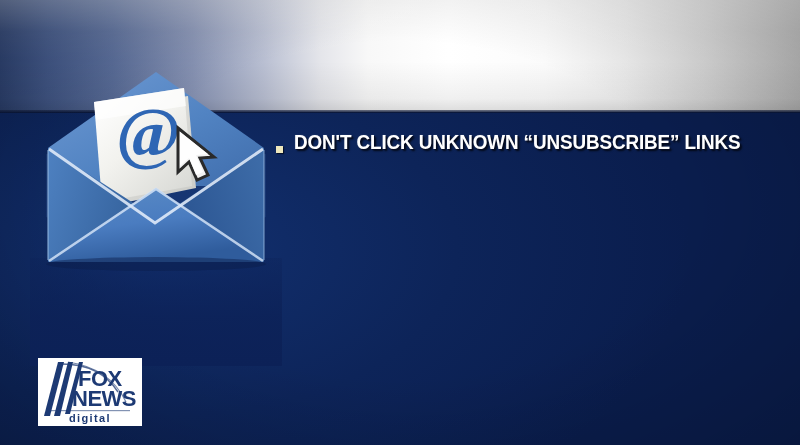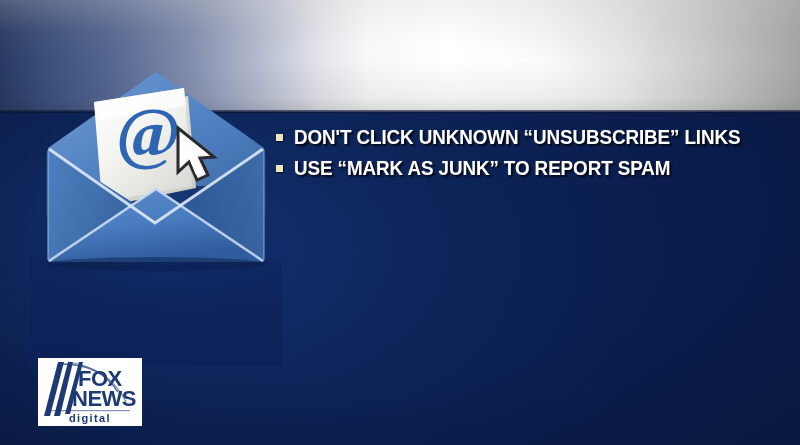--- a/index.html
+++ b/index.html
@@ -98,21 +98,21 @@
   
   .tips {
     position: absolute;
     left: 276px;
     top: 122px;
     width: 510px;
     z-index: 6;
   }
   .tip-row {
     display: flex;
-    align-items: center;
+    align-items: flex-end;
     height: 31px;
   }
   .tip-bullet {
     width: 7px;
     height: 7px;
     background: #efe8bd;
     margin-right: 11px;
     flex: 0 0 auto;
     box-shadow: 1px 1px 1px rgba(0,0,0,0.55);
   }
@@ -265,24 +265,20 @@
     <div class="banner-sheen"></div>
   </div>
   <div class="banner-edge"></div>
 
 
   <div class="tips">
     <div class="tip-row">
       <span class="tip-bullet"></span>
       <span class="tip-text">DON'T CLICK UNKNOWN “UNSUBSCRIBE” LINKS</span>
     </div>
-    <div class="tip-row">
-      <span class="tip-bullet"></span>
-      <span class="tip-text">USE “MARK AS JUNK” TO REPORT SPAM</span>
-    </div>
   </div>
 
   <div class="bg-vignette"></div>
 
   <div class="logo">
     <svg width="104" height="68" viewBox="0 0 104 68" xmlns="http://www.w3.org/2000/svg">
       <rect x="0" y="0" width="104" height="68" fill="#ffffff"></rect>
 
       <g fill="#1d3a74">
         <polygon points="6,58 20,4 26,4 12,58"></polygon>

